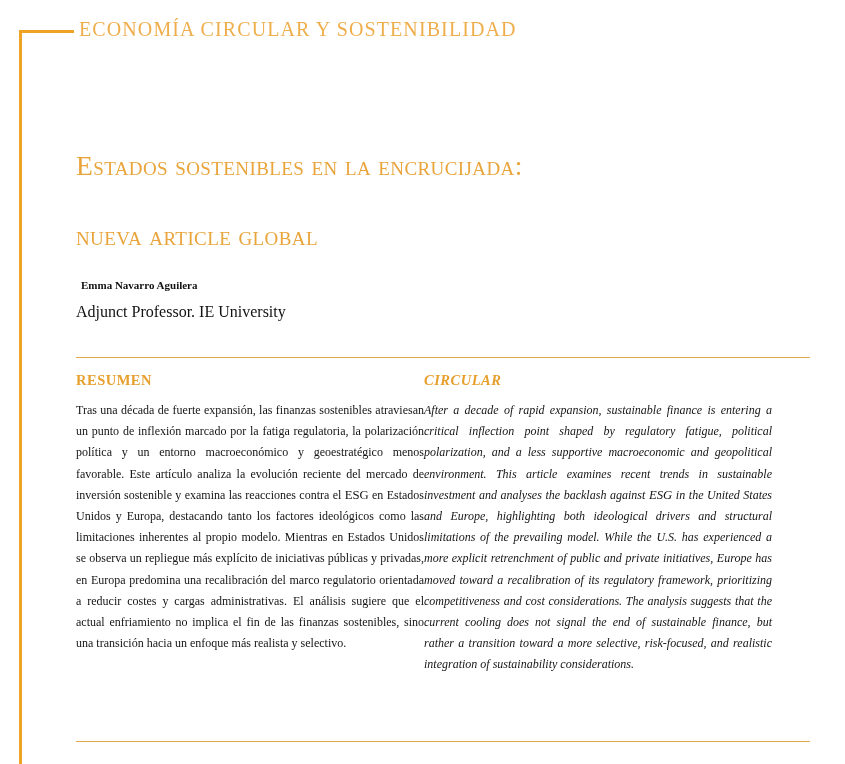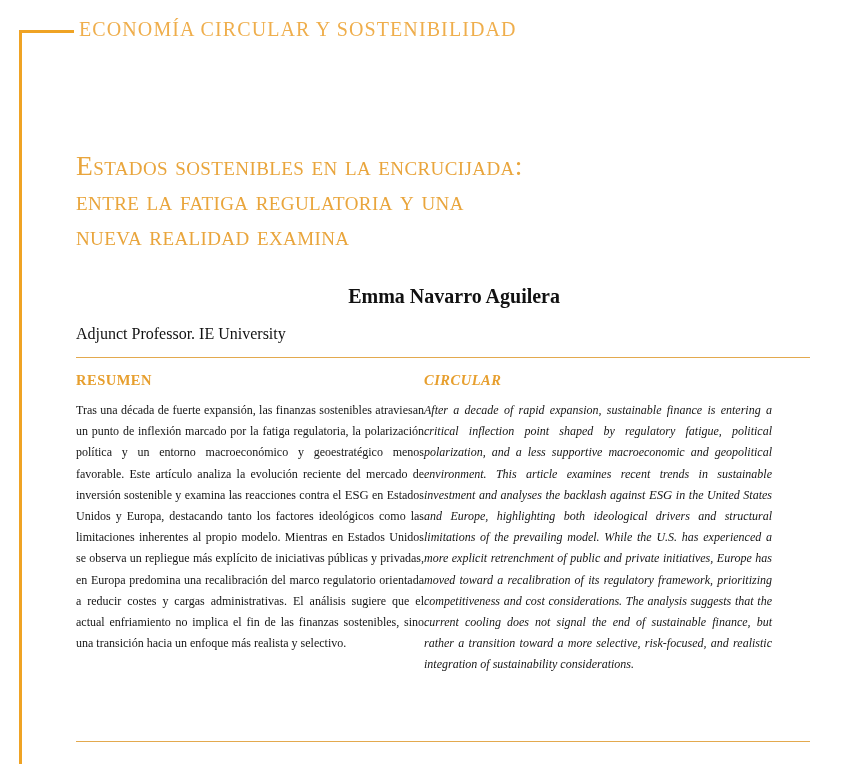--- a/index.html
+++ b/index.html
@@ -72,26 +72,25 @@
   }
 
   
   .author-block {
     position: absolute;
     left: 76px;
     top: 270px;
     width: 500px;
   }
   .author-name {
-    margin: 16px;
-    font-size: 20px;
+    margin: 5px;
+    font-size: 11px;
     font-weight: bold;
     line-height: 21px;
     color: #111111;
-    text-align: right;
   }
   .author-affiliation {
     margin: 1px 0 0 0;
     font-size: 16px;
     line-height: 21px;
     color: #111111;
   }
 
   
   .rule {
@@ -156,22 +155,22 @@
 <div class="page">
 
   <div class="margin-rule-vertical"></div>
   <div class="margin-rule-horizontal"></div>
 
   <div class="running-head">ECONOMÍA CIRCULAR Y SOSTENIBILIDAD</div>
 
   <div class="title-block">
     <h1 class="doc-title">
       <span>Estados sostenibles en la encrucijada:</span><br>
-      <span>entre la fatiga regulatoria y una</span><br>
-      <span>nueva realidad examina</span>
+      <br>
+      <span>nueva article global</span>
     </h1>
   </div>
 
   <div class="author-block">
     <p class="author-name">Emma Navarro Aguilera</p>
     <p class="author-affiliation">Adjunct Professor. IE University</p>
   </div>
 
   <div class="rule rule-top"></div>
 

